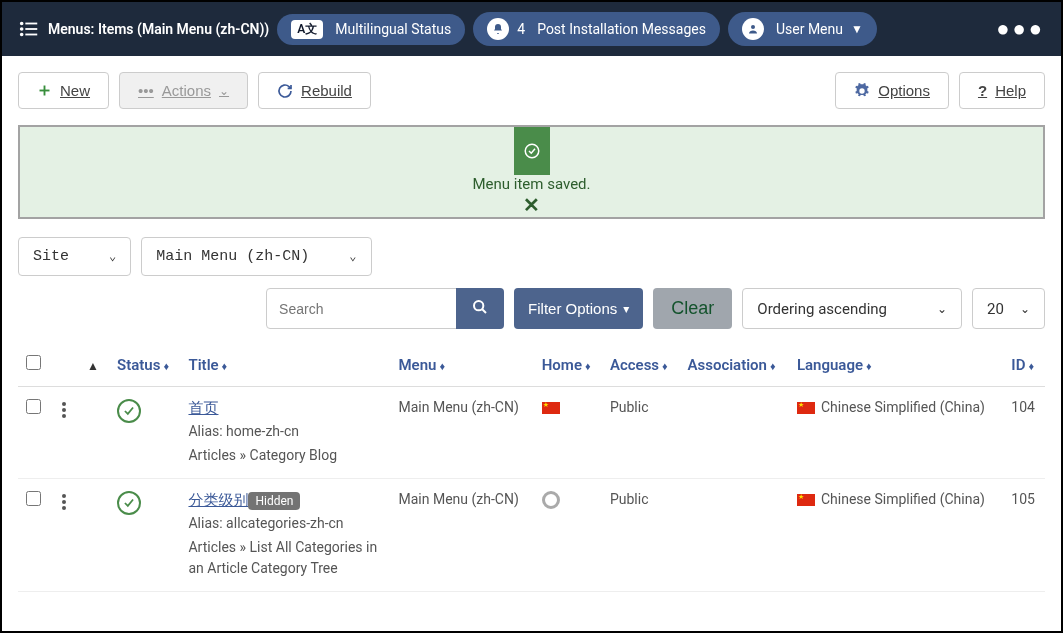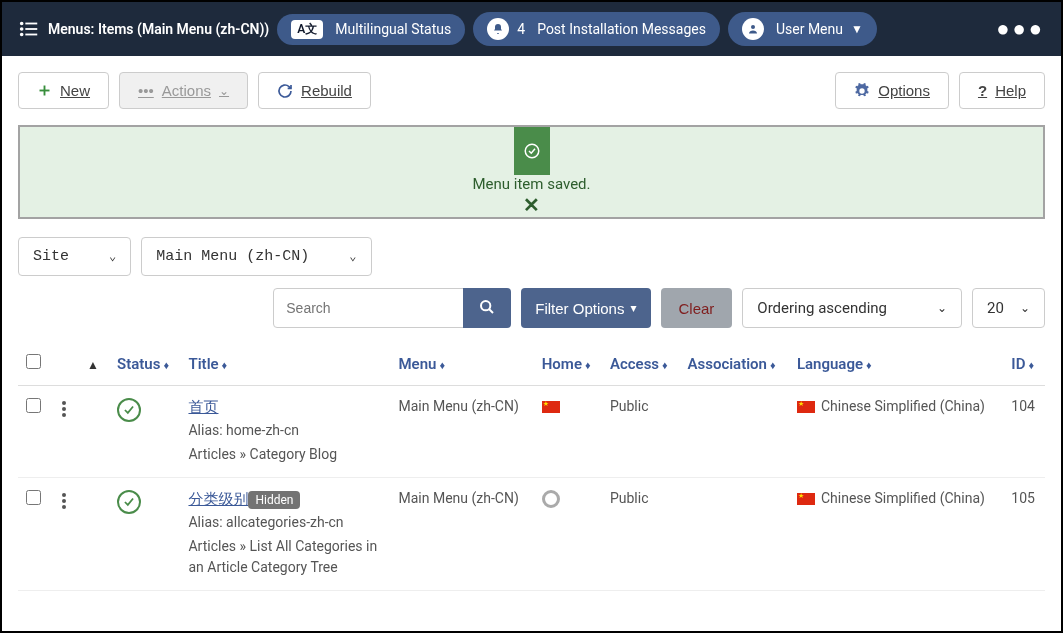--- a/index.html
+++ b/index.html
@@ -28,21 +28,21 @@
 .alert-close { padding: 0 14px; color: #2d5d2d; font-size: 20px; font-weight: bold; cursor: pointer; }
 
 .filters { display: flex; gap: 10px; margin-bottom: 12px; }
 .select { border: 1px solid #ccc; padding: 10px 14px; border-radius: 4px; display: flex; align-items: center; gap: 40px; cursor: pointer; font-size: 15px; font-family: Liberation Mono, monospace; }
 .chev { font-size: 12px; }
 
 .searchbar { display: flex; gap: 10px; justify-content: flex-end; margin-bottom: 14px; flex-wrap: wrap; }
 .search-input { border: 1px solid #ccc; border-radius: 4px 0 0 4px; padding: 10px 12px; width: 200px; font-size: 14px; }
 .search-btn { background: #4d648d; color: #fff; border: none; padding: 10px 16px; border-radius: 0 4px 4px 0; margin-left: -10px; cursor: pointer; }
 .filter-btn { background: #4d648d; color: #fff; border: none; padding: 10px 14px; border-radius: 4px; cursor: pointer; font-size: 15px; display: flex; align-items: center; gap: 6px; }
-.clear-btn { background: #a0a6ad; color: #7f1d1d; border: none; padding: 10px 18px; border-radius: 4px; cursor: pointer; font-size: 15px; }
+.clear-btn { background: #a0a6ad; color: #14532d; border: none; padding: 10px 18px; border-radius: 4px; cursor: pointer; font-size: 18px; }
 .order-sel { border: 1px solid #ccc; padding: 10px 14px; border-radius: 4px; display: flex; align-items: center; gap: 50px; cursor: pointer; font-size: 15px; }
 .limit-sel { border: 1px solid #ccc; padding: 10px 14px; border-radius: 4px; display: flex; align-items: center; gap: 16px; cursor: pointer; font-size: 15px; }
 
 table { width: 100%; border-collapse: collapse; }
 th { text-align: left; padding: 12px 8px; border-bottom: 1px solid #ddd; color: #3b5998; font-weight: 600; font-size: 15px; cursor: pointer; }
 th.nonlink { color: #333; cursor: default; }
 td { padding: 12px 8px; border-bottom: 1px solid #eee; vertical-align: top; font-size: 14px; color: #555; }
 .sort-ic { font-size: 11px; margin-left: 3px; }
 .check-circle { width: 24px; height: 24px; border: 2px solid #4a8c4a; border-radius: 50%; display: flex; align-items: center; justify-content: center; color: #4a8c4a; }
 .link { color: #3b5998; text-decoration: underline; font-size: 15px; }

